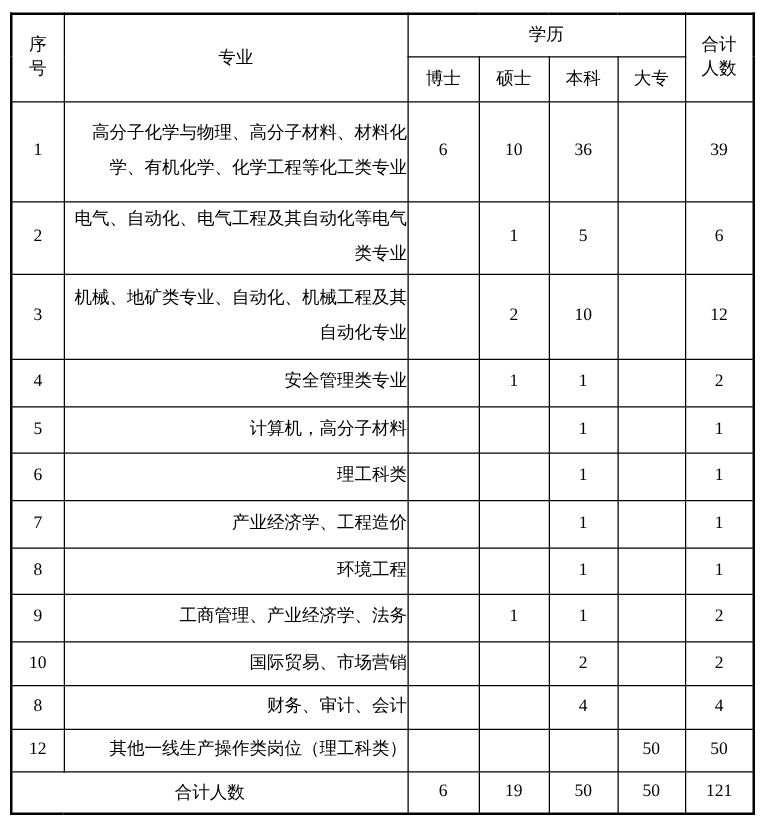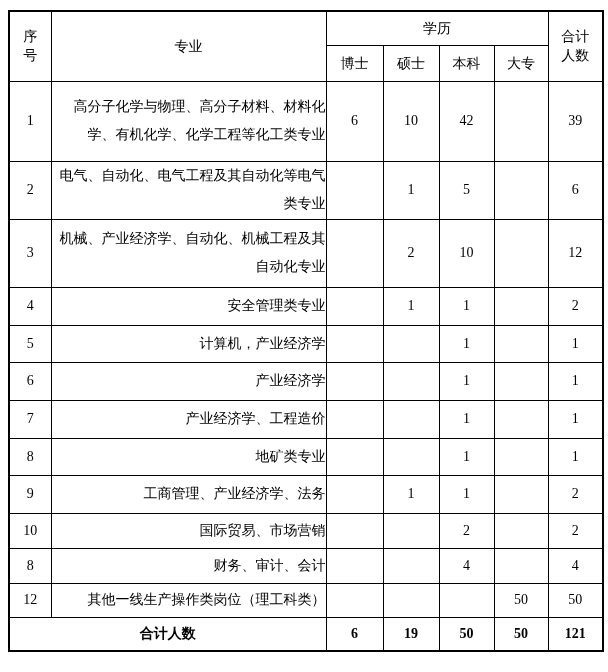--- a/index.html
+++ b/index.html
@@ -45,21 +45,21 @@
     text-align: center;
     line-height: 18px;
   }
   td.major {
     text-align: right;
     padding: 4px 20px 4px 12px;
     line-height: 28px;
     margin-left: 40px;
   }
   tr.totals td {
-    font-weight: bold;
+    font-weight: normal;
     text-align: center;
   }
 </style>
 </head>
 <body>
 
 <div class="page">
   <table class="req-table">
     <colgroup>
       <col style="width:42px">
@@ -85,81 +85,81 @@
         <th class="hdr">本科</th>
         <th class="hdr">大专</th>
       </tr>
     </thead>
     <tbody>
       <tr style="height:80px">
         <td class="num">1</td>
         <td class="major">高分子化学与物理、高分子材料、材料化学、有机化学、化学工程等化工类专业</td>
         <td class="num">6</td>
         <td class="num">10</td>
-        <td class="num">42</td>
+        <td class="num">36</td>
         <td class="num"></td>
         <td class="num">39</td>
       </tr>
       <tr style="height:58px">
         <td class="num">2</td>
         <td class="major">电气、自动化、电气工程及其自动化等电气类专业</td>
         <td class="num"></td>
         <td class="num">1</td>
         <td class="num">5</td>
         <td class="num"></td>
         <td class="num">6</td>
       </tr>
       <tr style="height:68px">
         <td class="num">3</td>
-        <td class="major">机械、产业经济学、自动化、机械工程及其自动化专业</td>
+        <td class="major">机械、地矿类专业、自动化、机械工程及其自动化专业</td>
         <td class="num"></td>
         <td class="num">2</td>
         <td class="num">10</td>
         <td class="num"></td>
         <td class="num">12</td>
       </tr>
       <tr style="height:38px">
         <td class="num">4</td>
         <td class="major">安全管理类专业</td>
         <td class="num"></td>
         <td class="num">1</td>
         <td class="num">1</td>
         <td class="num"></td>
         <td class="num">2</td>
       </tr>
       <tr style="height:37px">
         <td class="num">5</td>
-        <td class="major">计算机，产业经济学</td>
+        <td class="major">计算机，高分子材料</td>
         <td class="num"></td>
         <td class="num"></td>
         <td class="num">1</td>
         <td class="num"></td>
         <td class="num">1</td>
       </tr>
       <tr style="height:38px">
         <td class="num">6</td>
-        <td class="major">产业经济学</td>
+        <td class="major">理工科类</td>
         <td class="num"></td>
         <td class="num"></td>
         <td class="num">1</td>
         <td class="num"></td>
         <td class="num">1</td>
       </tr>
       <tr style="height:38px">
         <td class="num">7</td>
         <td class="major">产业经济学、工程造价</td>
         <td class="num"></td>
         <td class="num"></td>
         <td class="num">1</td>
         <td class="num"></td>
         <td class="num">1</td>
       </tr>
       <tr style="height:37px">
         <td class="num">8</td>
-        <td class="major">地矿类专业</td>
+        <td class="major">环境工程</td>
         <td class="num"></td>
         <td class="num"></td>
         <td class="num">1</td>
         <td class="num"></td>
         <td class="num">1</td>
       </tr>
       <tr style="height:38px">
         <td class="num">9</td>
         <td class="major">工商管理、产业经济学、法务</td>
         <td class="num"></td>

